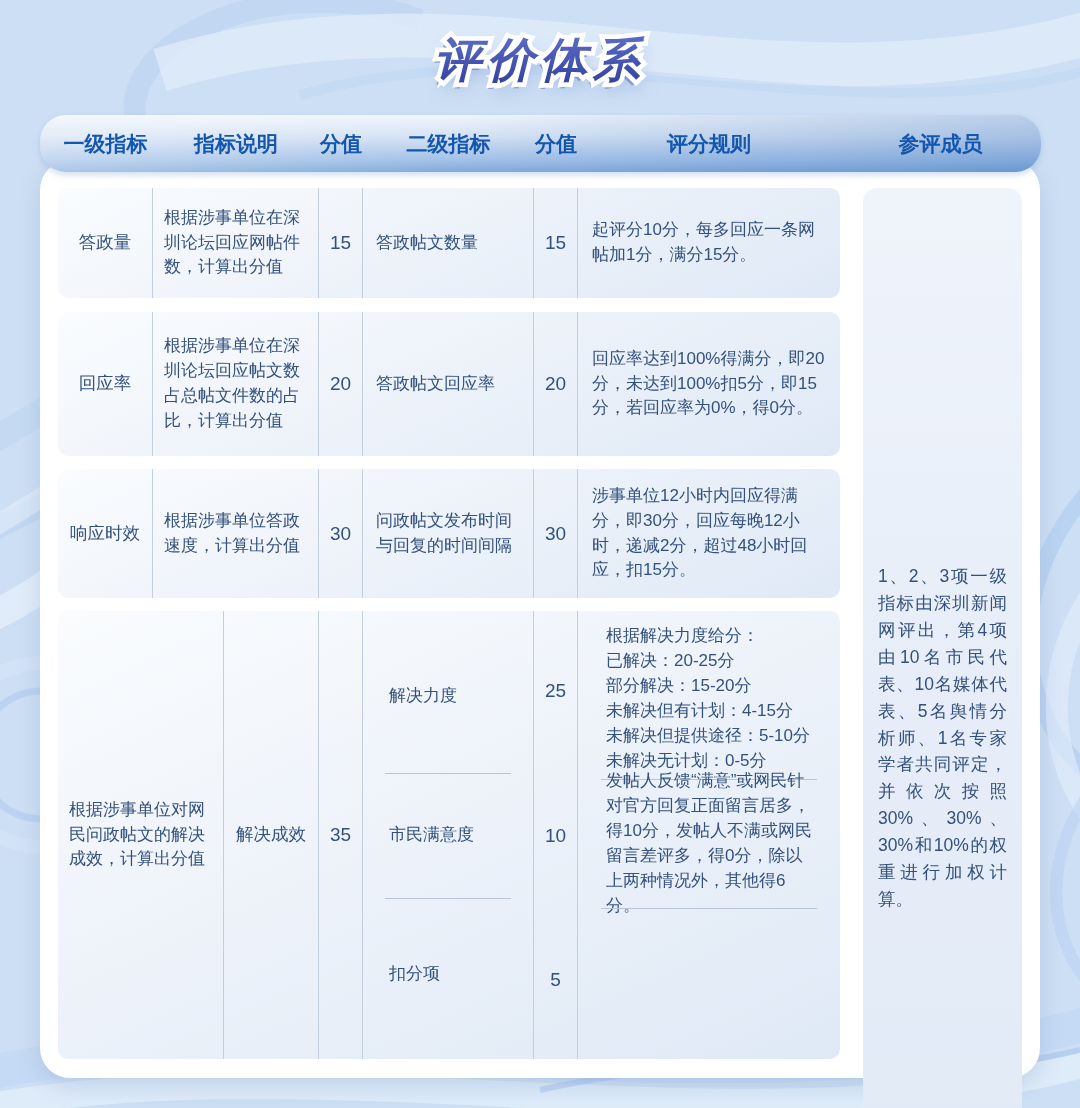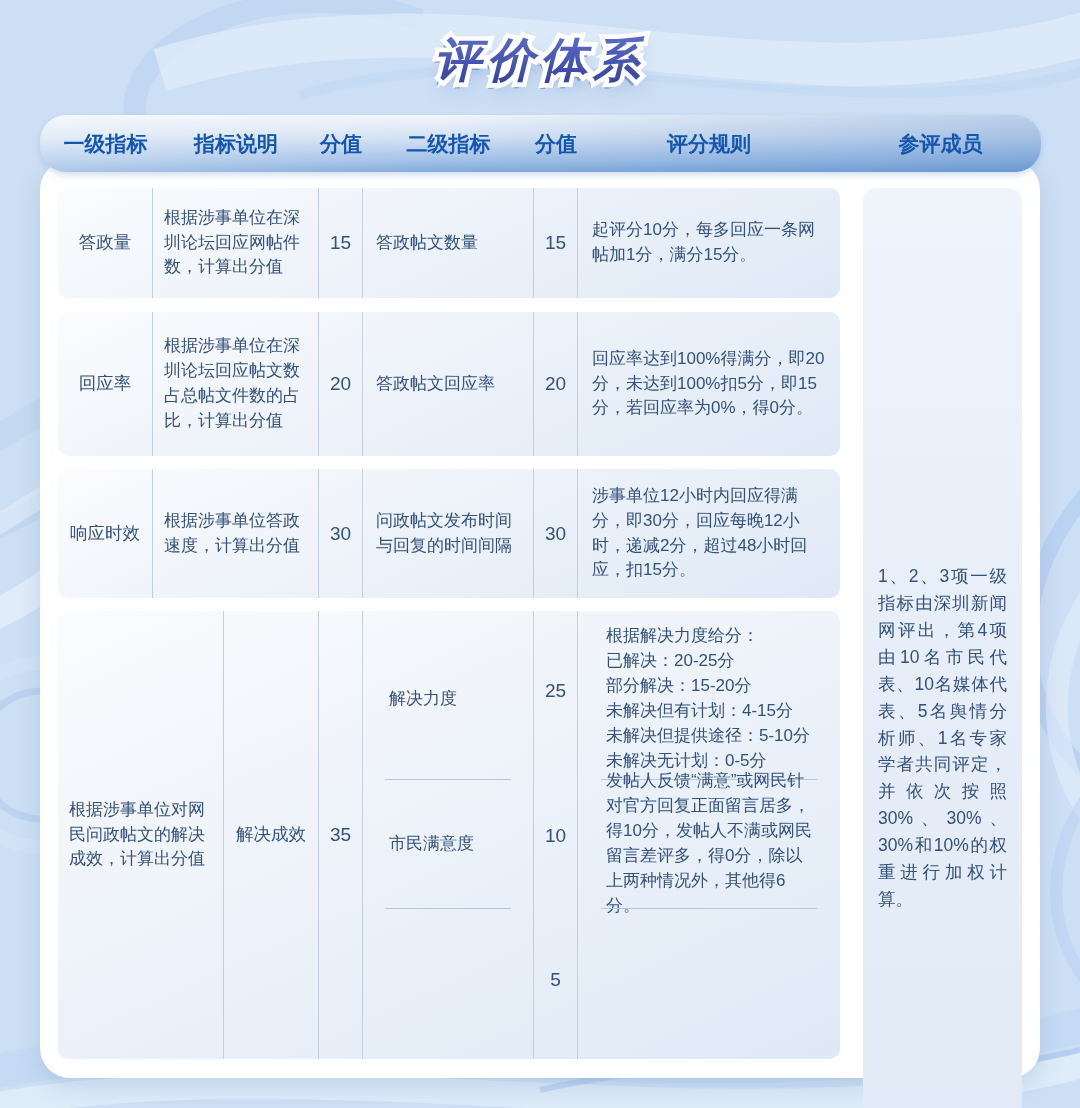--- a/index.html
+++ b/index.html
@@ -190,20 +190,21 @@
       <div class="row r4">
         <div class="cell c2">根据涉事单位对网民问政帖文的解决成效，计算出分值</div>
         <div class="cell c1">解决成效</div>
         <div class="cell c3">35</div>
 
         <div class="cell c4 stack">
           <div class="subcell s1">解决力度</div>
           <div class="subdiv"></div>
           <div class="subcell s2">市民满意度</div>
           <div class="subdiv"></div>
+          <div class="subcell s3">扣分项</div>
         </div>
 
         <div class="cell c5 stack nums">
           <div class="subcell s1">25</div>
           <div class="subdiv ghost"></div>
           <div class="subcell s2">10</div>
           <div class="subdiv ghost"></div>
           <div class="subcell s3">5</div>
         </div>
 

